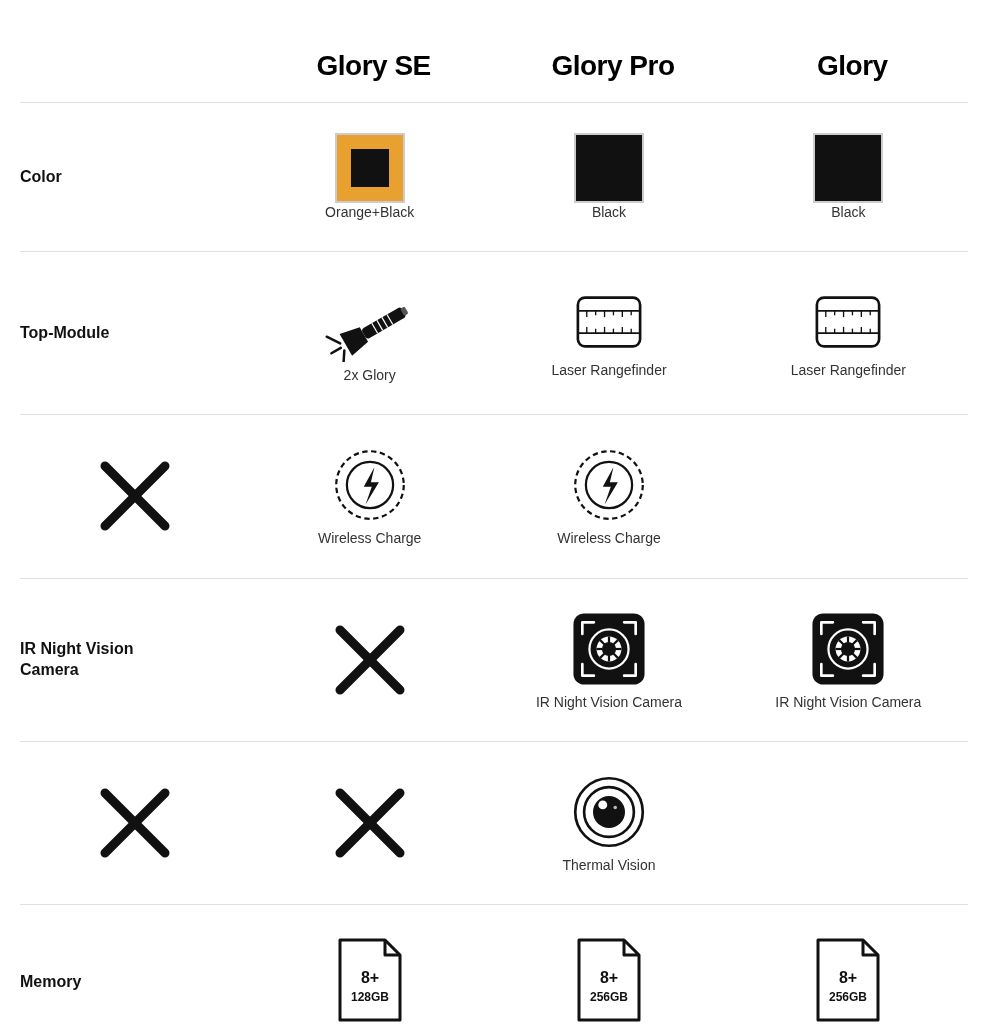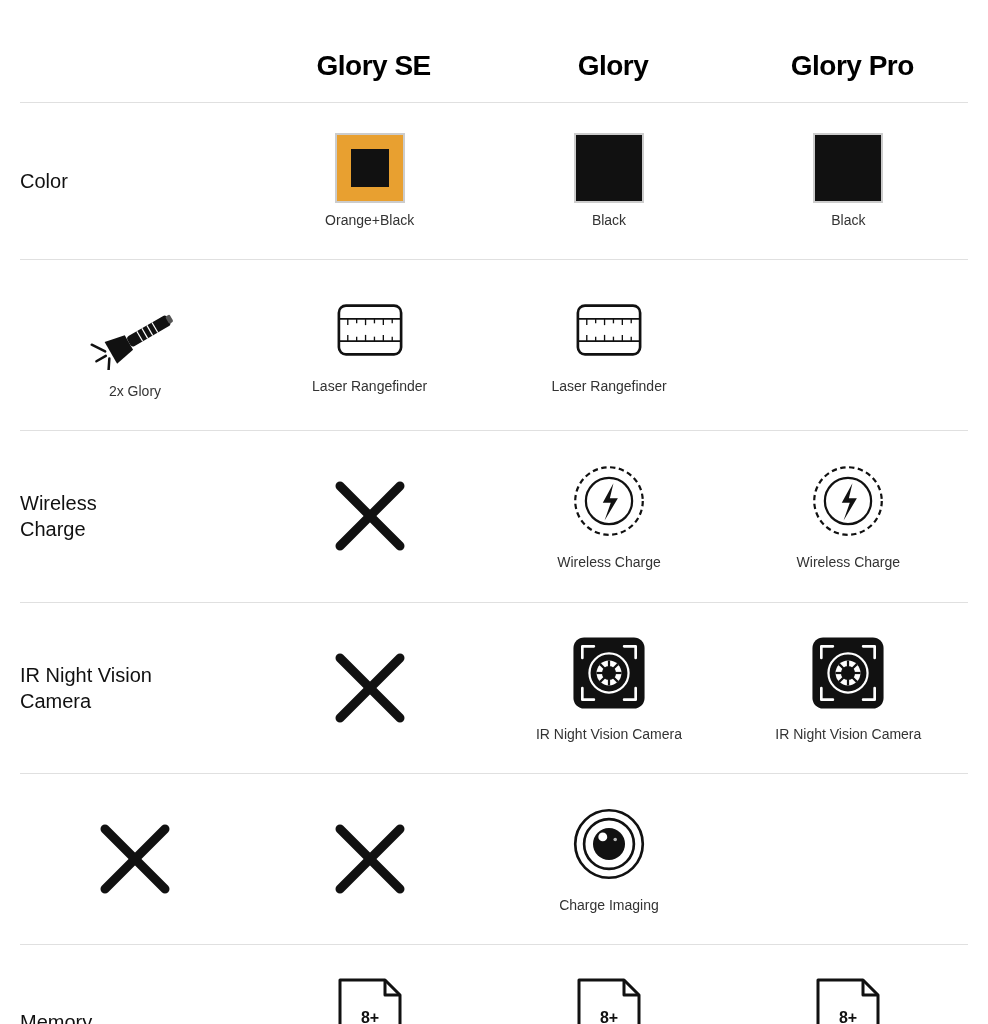--- a/index.html
+++ b/index.html
@@ -32,32 +32,31 @@
     .header-cell.empty {}
     .data-row {
       display: grid;
       grid-template-columns: 230px 1fr 1fr 1fr;
       border-top: 1px solid #e0e0e0;
       align-items: center;
       min-height: 120px;
       padding: 20px 0;
     }
     .row-label {
-      font-size: 20px;
-      font-weight: 400;
+      font-size: 16px;
+      font-weight: 700;
       color: #111;
       padding-right: 20px;
       line-height: 1.3;
     }
     .cell {
       display: flex;
       flex-direction: column;
       align-items: center;
       justify-content: center;
-      gap: 8px;
       padding: 10px 5px;
     }
     .cell-label {
       font-size: 14px;
       color: #333;
       text-align: center;
       line-height: 1.3;
     }
     
     .color-swatch-orange-black {
@@ -135,41 +134,42 @@
     }
   </style>
 </head>
 <body>
 
 <div class="comparison-table">
 
   <div class="header-row">
     <div class="header-cell empty"></div>
     <div class="header-cell">Glory SE</div>
+    <div class="header-cell">Glory Pro</div>
     <div class="header-cell">Glory</div>
-    <div class="header-cell">Glory Pro</div>
   </div>
 
   <div class="data-row">
     <div class="row-label">Color</div>
     <div class="cell">
       <div class="color-swatch-orange-black"></div>
       <span class="cell-label">Orange+Black</span>
     </div>
     <div class="cell">
       <div class="color-swatch-black"></div>
       <span class="cell-label">Black</span>
     </div>
     <div class="cell">
       <div class="color-swatch-black"></div>
       <span class="cell-label">Black</span>
     </div>
   </div>
 
   <div class="data-row">
+    <div class="row-label">Top-Module</div>
     <div class="cell">
       <div class="torch-icon">
         <svg viewBox="0 0 120 90" fill="none" xmlns="http://www.w3.org/2000/svg">
 
           <g transform="translate(10,10) rotate(-30, 60, 40)">
 
             <line x1="10" y1="35" x2="0" y2="20" stroke="#111" stroke-width="3" stroke-linecap="round"></line>
             <line x1="8" y1="40" x2="-5" y2="40" stroke="#111" stroke-width="3" stroke-linecap="round"></line>
             <line x1="10" y1="45" x2="0" y2="60" stroke="#111" stroke-width="3" stroke-linecap="round"></line>
 
@@ -232,21 +232,20 @@
           <line x1="50" y1="50" x2="50" y2="45" stroke="#111" stroke-width="1.5"></line>
           <line x1="60" y1="50" x2="60" y2="43" stroke="#111" stroke-width="1.5"></line>
           <line x1="70" y1="50" x2="70" y2="45" stroke="#111" stroke-width="1.5"></line>
         </svg>
       </div>
       <span class="cell-label">Laser Rangefinder</span>
     </div>
   </div>
 
   <div class="data-row">
-    <div class="row-label">Wireless<br>Charge</div>
     <div class="cell">
       <div class="x-mark">
         <svg viewBox="0 0 80 80" xmlns="http://www.w3.org/2000/svg">
           <line x1="10" y1="10" x2="70" y2="70" stroke="#111" stroke-width="9" stroke-linecap="round"></line>
           <line x1="70" y1="10" x2="10" y2="70" stroke="#111" stroke-width="9" stroke-linecap="round"></line>
         </svg>
       </div>
     </div>
     <div class="cell">
       <div class="wireless-icon">
@@ -360,21 +359,21 @@
           <circle cx="45" cy="45" r="38" fill="none" stroke="#111" stroke-width="3"></circle>
 
           <circle cx="45" cy="45" r="28" fill="none" stroke="#111" stroke-width="3"></circle>
 
           <circle cx="45" cy="45" r="18" fill="#111"></circle>
 
           <circle cx="38" cy="37" r="5" fill="white"></circle>
           <circle cx="52" cy="40" r="2" fill="white" opacity="0.7"></circle>
         </svg>
       </div>
-      <span class="cell-label">Charge Imaging</span>
+      <span class="cell-label">Thermal Vision</span>
     </div>
   </div>
 
   <div class="data-row">
     <div class="row-label">Memory</div>
     <div class="cell">
       <div class="memory-icon">
         <svg viewBox="0 0 80 90" fill="none" xmlns="http://www.w3.org/2000/svg">
 
           <path d="M10,5 L55,5 L70,20 L70,85 L10,85 Z" fill="none" stroke="#111" stroke-width="3" stroke-linejoin="round"></path>

